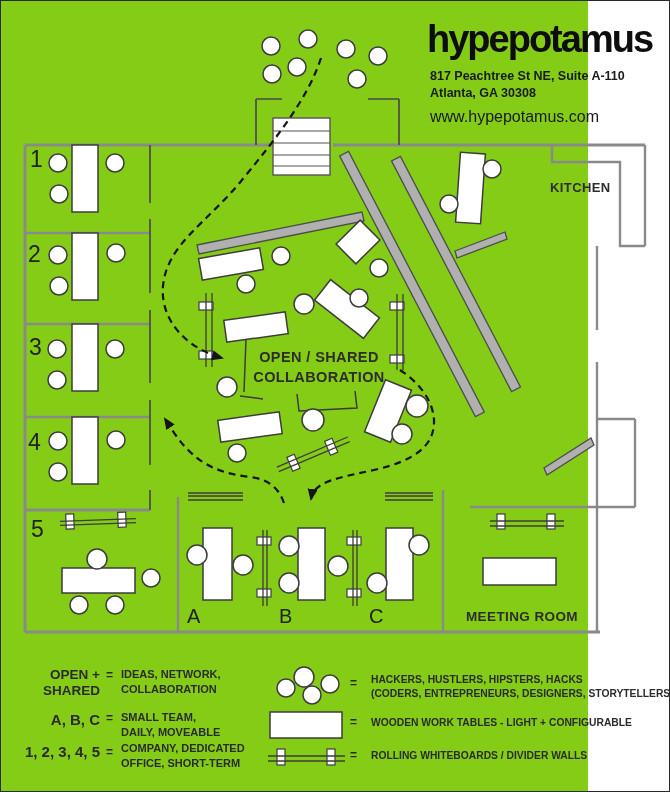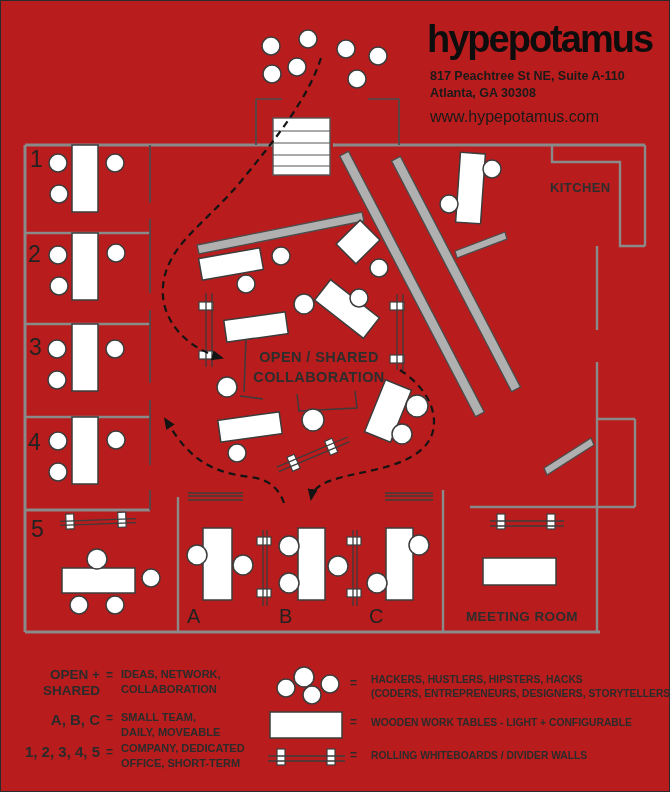--- a/index.html
+++ b/index.html
@@ -1,17 +1,17 @@
 <!DOCTYPE html>
 <html><head>
 <meta charset="utf-8">
 <style>
   html,body{margin:0;padding:0;background:#fff;}
   body{font-family:"Liberation Sans",sans-serif;}
-  .page{width:670px;height:792px;position:relative;background:#b91c1c;}
+  .page{width:588px;height:792px;position:relative;background:#84cc16;}
   svg{display:block;}
   text{font-family:"Liberation Sans",sans-serif;fill:#222;}
   .wall{stroke:#8a8a8a;stroke-width:3;fill:none;}
   .wall-in{stroke:#8a8a8a;stroke-width:2.4;fill:none;}
   .wall-thin{stroke:#4a4a4a;stroke-width:1.7;fill:none;}
   .furn{stroke:#3c3c3c;stroke-width:1.5;fill:#fff;}
   .furn-open{stroke:#3c3c3c;stroke-width:1.5;fill:none;}
   .pc{stroke:#3c3c3c;stroke-width:1.5;fill:#fff;}
   .gbar{fill:#b0b0b0;stroke:#4c4c4c;stroke-width:1.3;}
   .wb{stroke:#3c3c3c;stroke-width:1.3;fill:none;}

